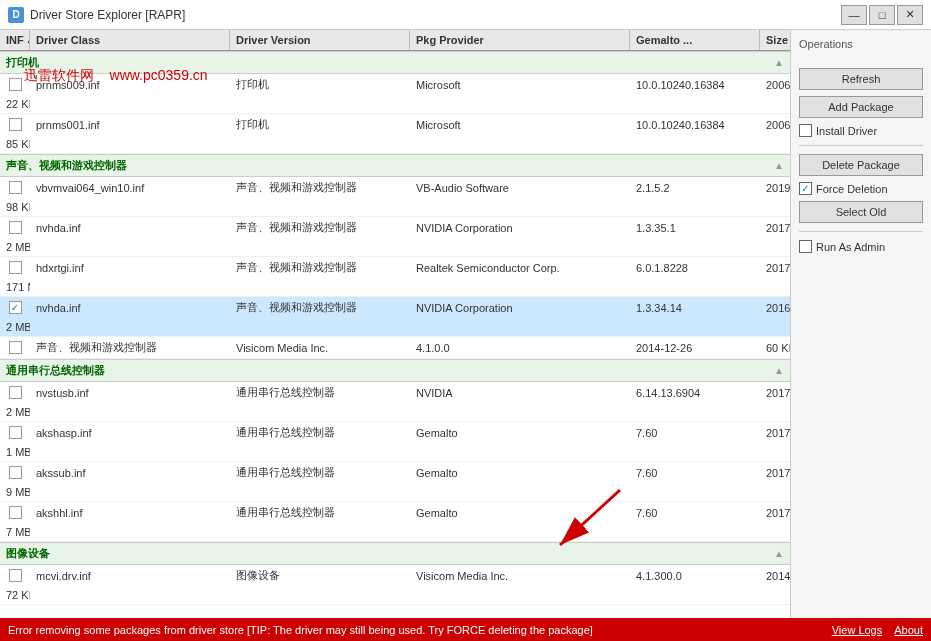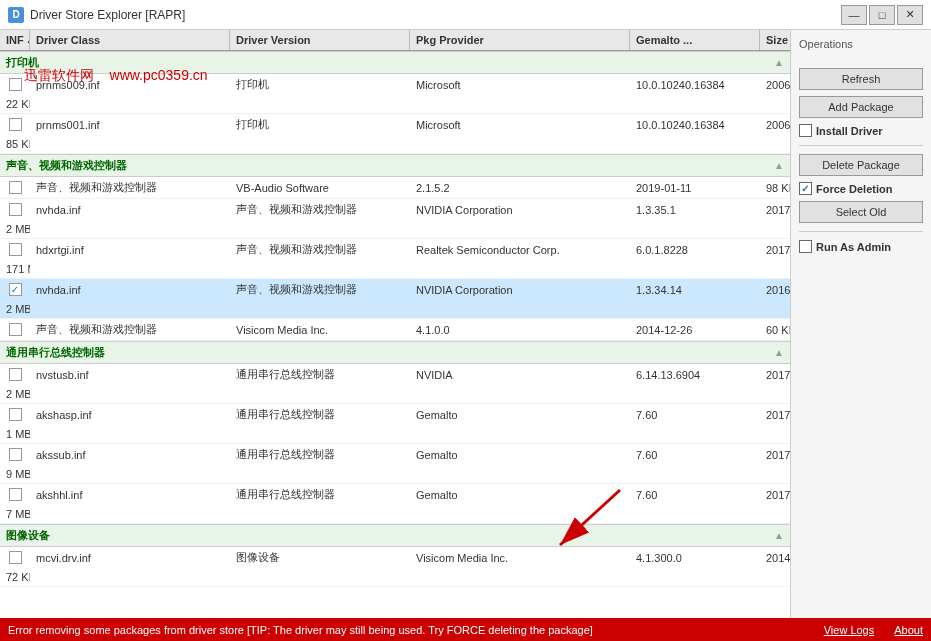--- a/index.html
+++ b/index.html
@@ -35,29 +35,29 @@
     .td { padding: 3px 6px; font-size: 11px; color: #333; overflow: hidden; text-overflow: ellipsis; white-space: nowrap; display: flex; align-items: center; }
     .td-check { justify-content: center; }
     .checkbox { width: 13px; height: 13px; border: 1px solid #999; background: white; cursor: pointer; display: flex; align-items: center; justify-content: center; }
     .checkbox.checked { background: white; }
     .checkbox.checked::after { content: '✓'; font-size: 10px; color: #0078d7; }
 
     
     .right-panel { width: 140px; background: #f5f5f5; padding: 8px; display: flex; flex-direction: column; gap: 6px; }
     .panel-title { font-size: 11px; color: #555; margin-bottom: 12px; }
     .op-btn { width: 100%; padding: 4px 8px; background: #e1e1e1; border: 1px solid #999; font-size: 11px; cursor: pointer; text-align: center; color: #333; }
-    .op-checkbox-row { display: flex; align-items: center; gap: 4px; font-size: 11px; color: #333; font-weight: bold; }
+    .op-checkbox-row { display: flex; align-items: center; gap: 4px; font-size: 11px; color: #333; }
     .op-checkbox { width: 13px; height: 13px; border: 1px solid #666; background: white; cursor: pointer; display: flex; align-items: center; justify-content: center; flex-shrink: 0; }
     .op-checkbox.checked::after { content: '✓'; font-size: 10px; color: #0078d7; }
     .divider { height: 1px; background: #ccc; margin: 2px 0; }
 
     
     .statusbar { height: 23px; background: #c00; display: flex; align-items: center; justify-content: space-between; padding: 0 8px; }
     .statusbar-text { color: white; font-size: 11px; flex: 1; }
-    .statusbar-right { display: flex; gap: 20px; }
+    .statusbar-right { display: flex; gap: 12px; }
     .statusbar-link { color: white; font-size: 11px; cursor: pointer; text-decoration: underline; }
   </style>
 </head>
 <body>
 
 <div class="titlebar">
   <div class="titlebar-left">
     <div class="titlebar-icon">D</div>
     <span class="titlebar-title">Driver Store Explorer [RAPR]</span>
   </div>
@@ -151,20 +151,23 @@
         </div>
     </div>
 
     <div class="category-row">
       <span>声音、视频和游戏控制器</span>
       <span class="category-arrow">▲</span>
     </div>
     <div class="data-row">
       <div class="td td-check">
           <div class="checkbox"></div>
+        </div>
+      <div class="td">
+          <span>vbvmvai064_win10.inf</span>
         </div>
       <div class="td">
           <span>声音、视频和游戏控制器</span>
         </div>
       <div class="td">
           <span>VB-Audio Software</span>
         </div>
       <div class="td">
           <span>2.1.5.2</span>
         </div>

